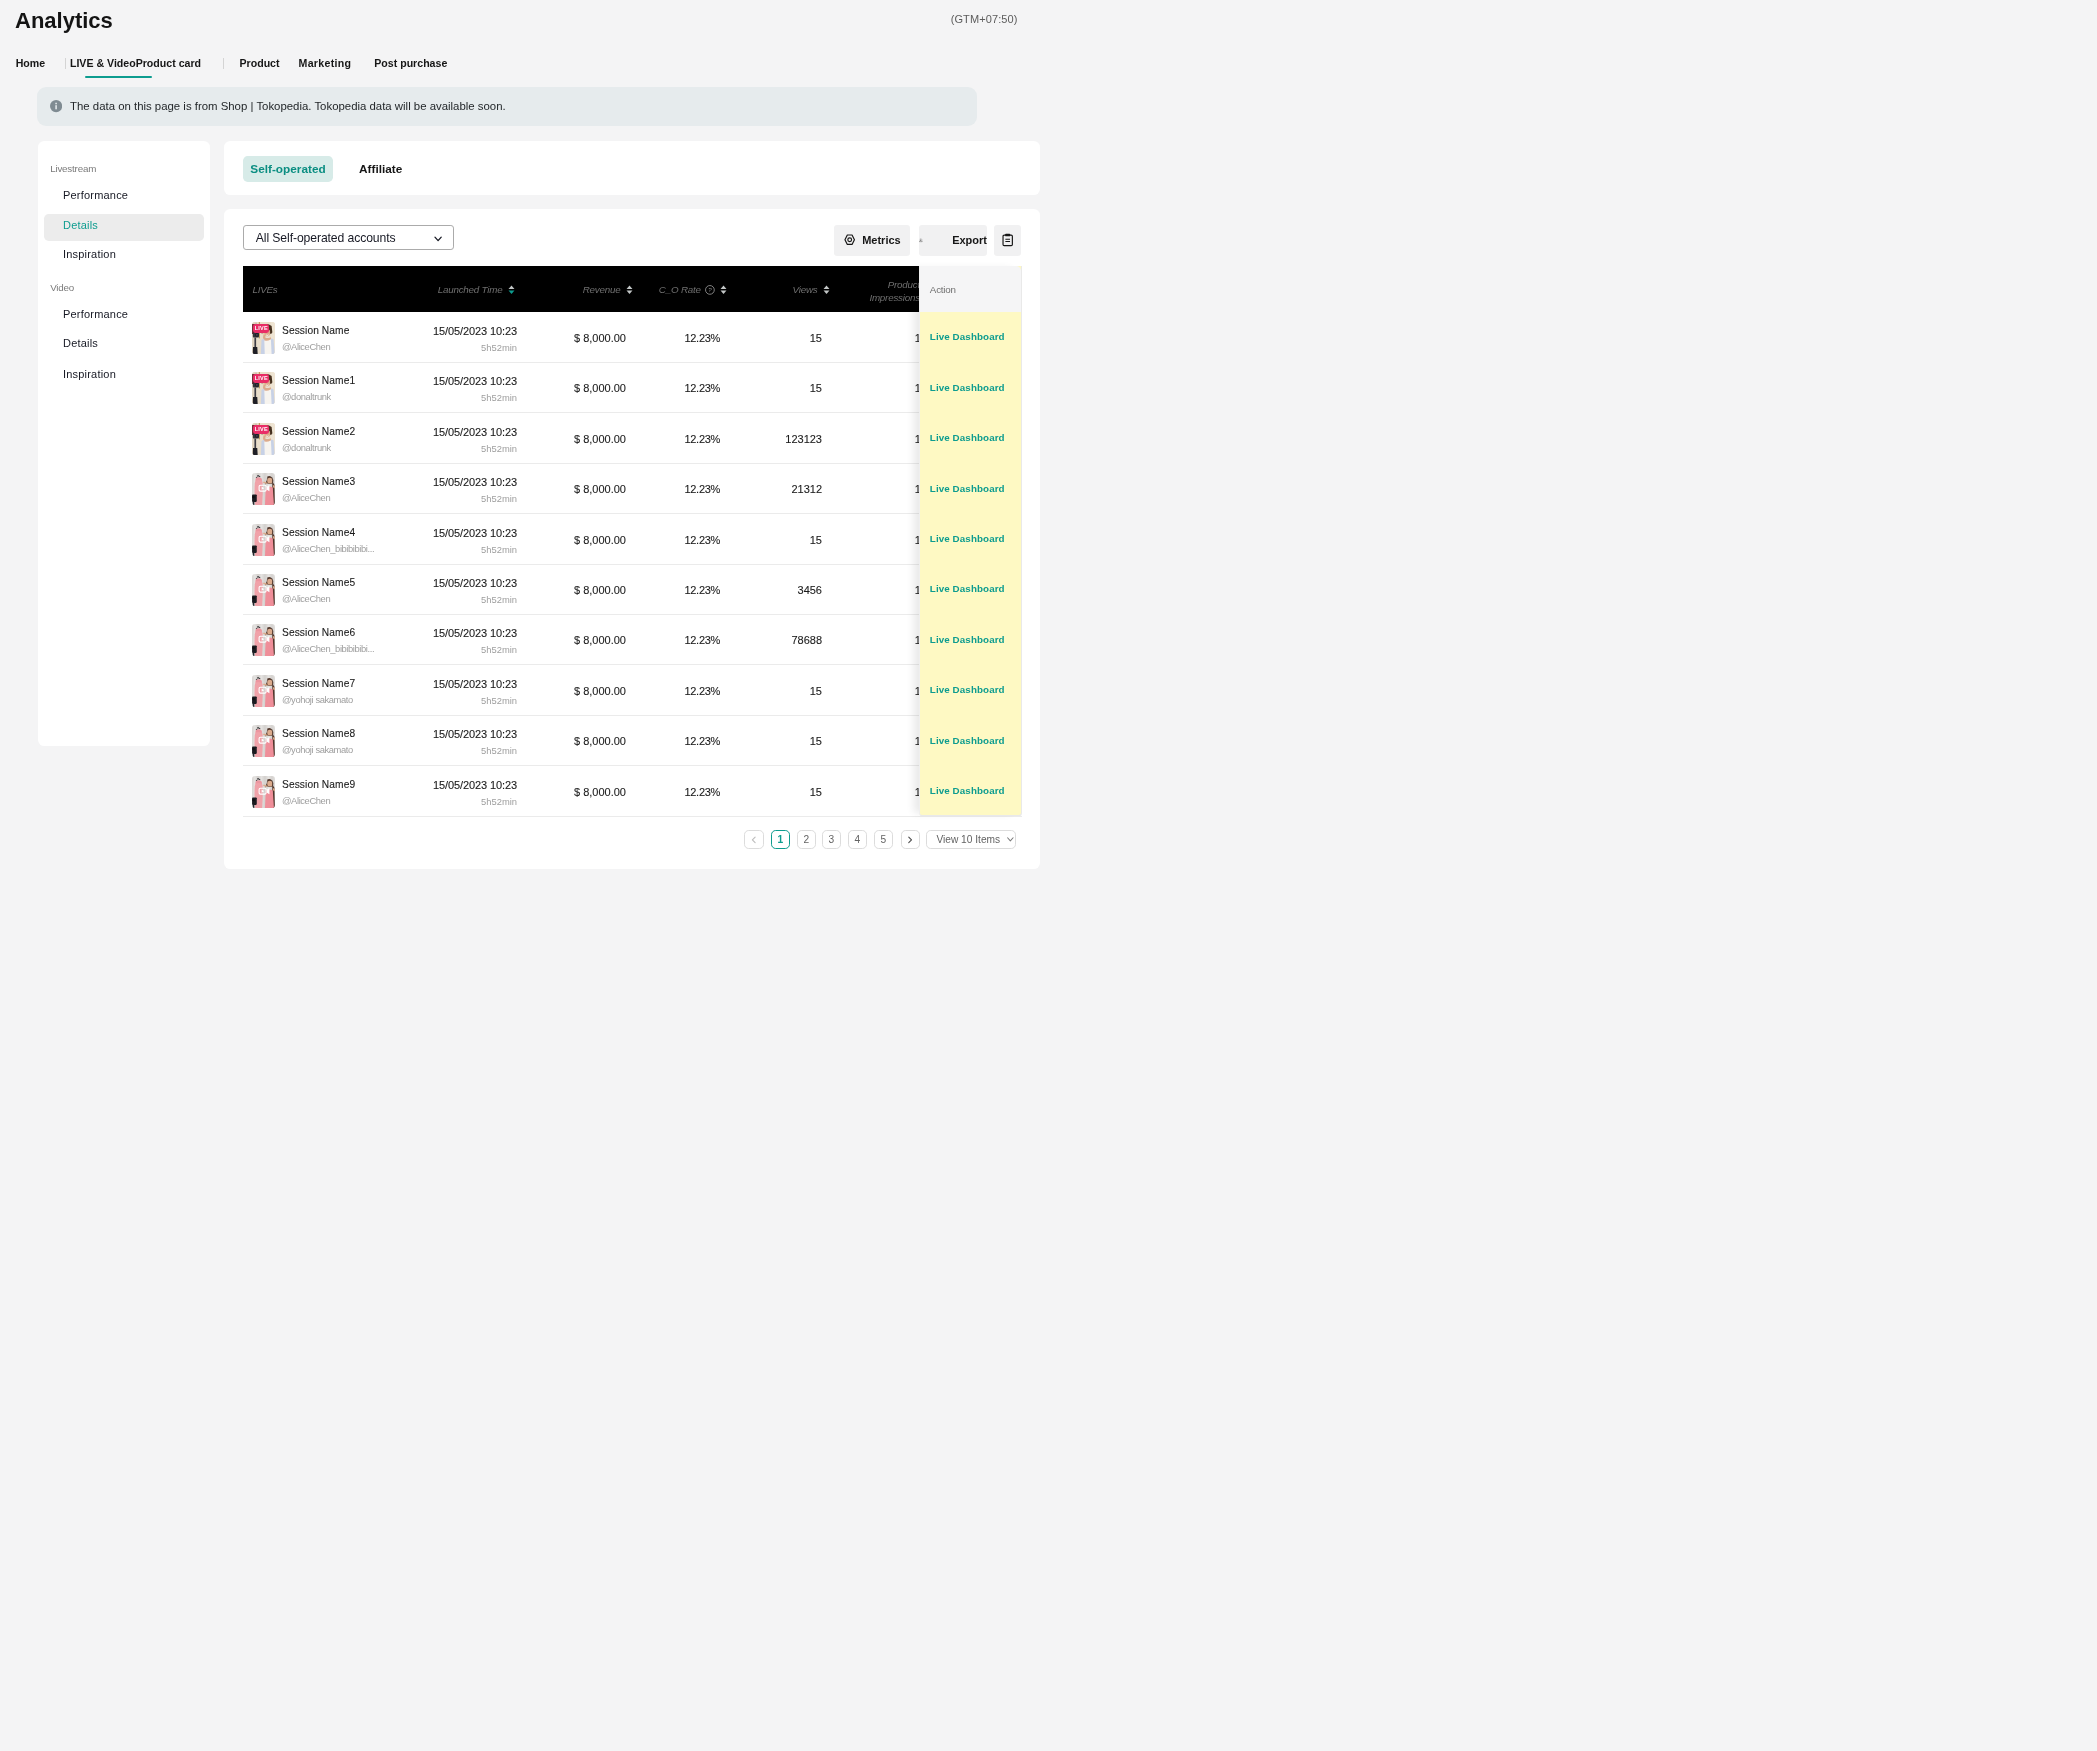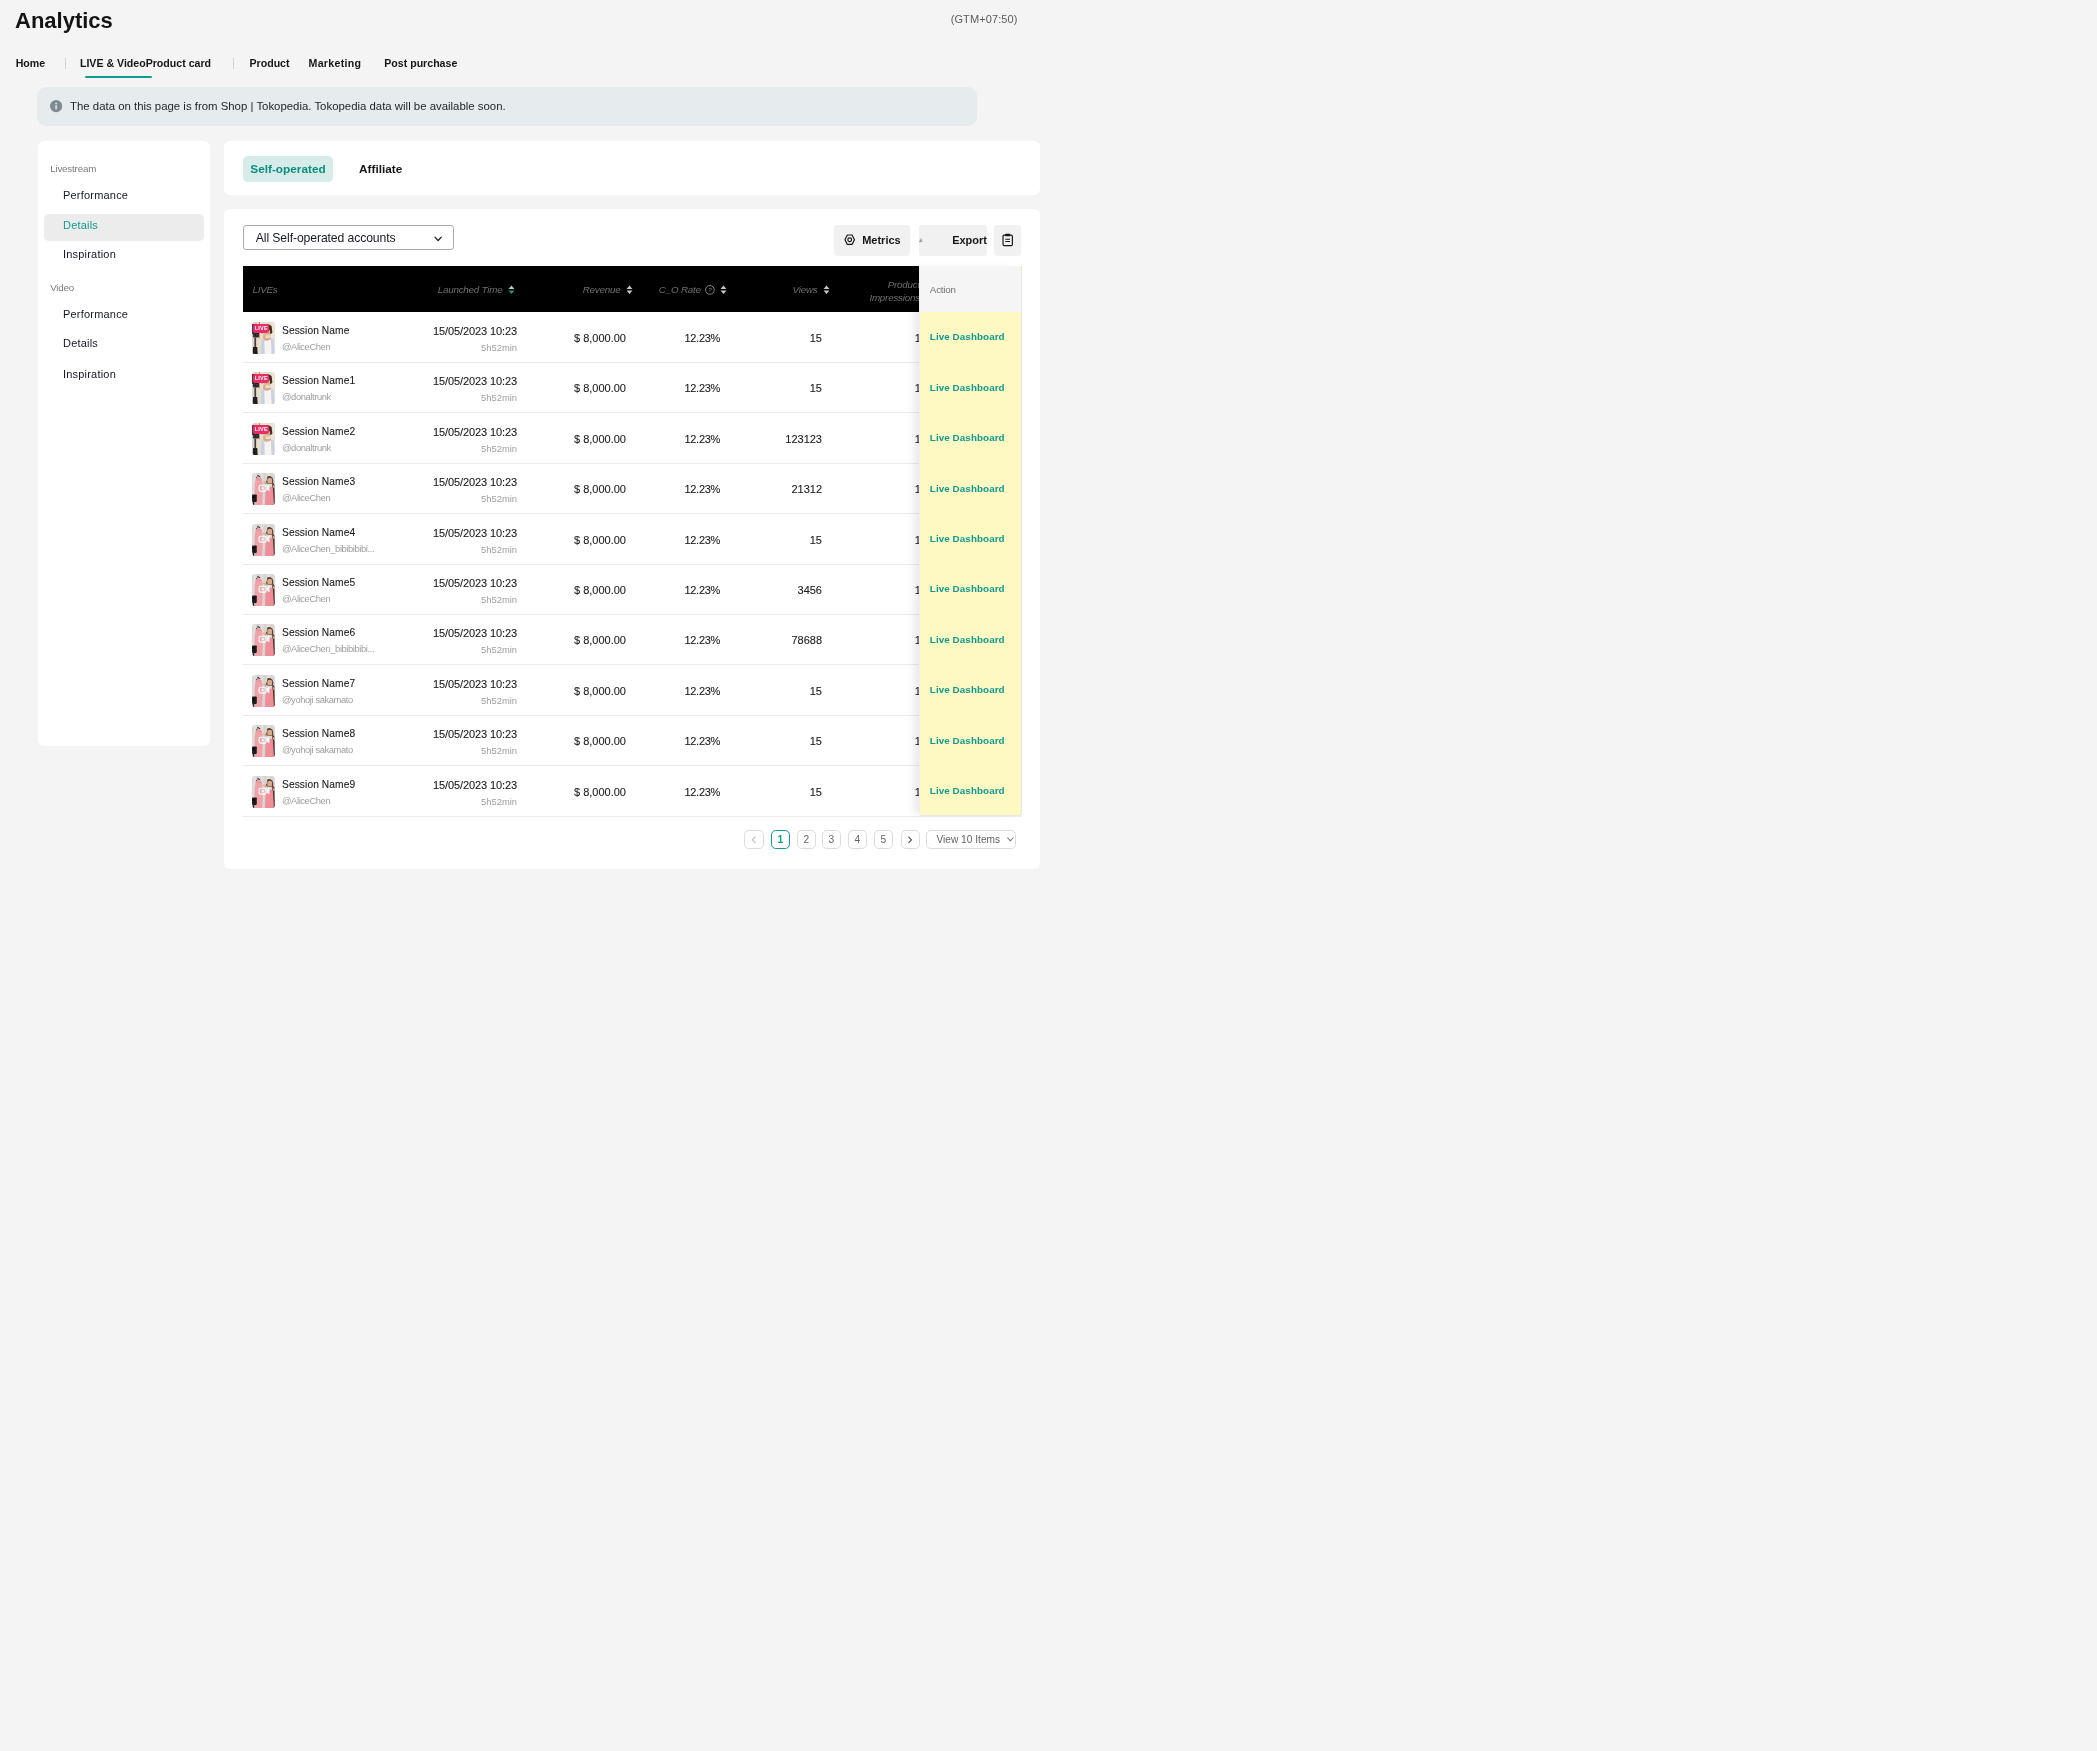--- a/index.html
+++ b/index.html
@@ -23,21 +23,21 @@
 </style></head>
 <body>
 <div id="page">
 
 <div class="abs" style="left:15px;top:7.7px;font-size:22px;font-weight:bold;color:#141414;">Analytics</div>
 <div class="abs" style="top:13.4px;right:31.5px;font-size:11px;letter-spacing:0.1px;color:#5c5c5c;">(GTM+07:50)</div>
 
 <div class="abs" style="left:15.7px;top:57px;font-size:10.6px;font-weight:bold;display:flex;white-space:nowrap;">
 <span>Home</span>
 <span style="width:0.8px;height:11px;background:#d4d4d4;margin:0.8px 0 0 20px;"></span>
-<span style="margin-left:14px;">LIVE &amp; Video</span>
+<span style="margin-left:4px;">LIVE &amp; Video</span>
 <span style="">Product card</span>
 <span style="width:0.8px;height:11px;background:#d4d4d4;margin:0.8px 0 0 22px;"></span>
 <span style="margin-left:15.7px;">Product</span>
 <span style="margin-left:19px;letter-spacing:0.3px;">Marketing</span>
 <span style="margin-left:23px;">Post purchase</span>
 </div>
 <div class="abs" style="left:85px;top:76px;width:67px;height:2.4px;background:#0d9c8f;border-radius:1.6px;"></div>
 
 <div class="abs" style="left:37px;top:87px;width:940px;height:39px;border-radius:9px;background:#e6ebed;">
 <svg class="abs" style="left:13px;top:13.4px;" width="12.2" height="12.2" viewBox="0 0 16 16">

